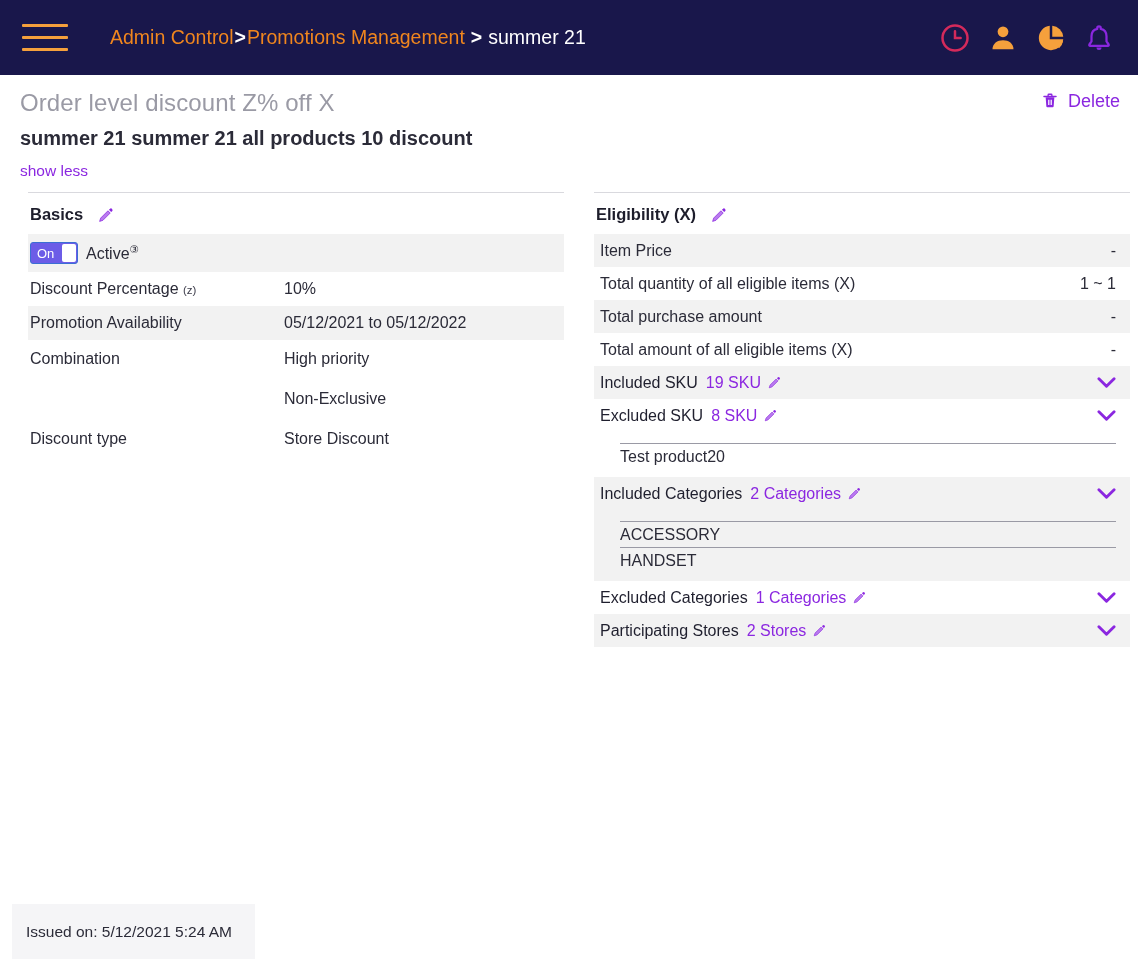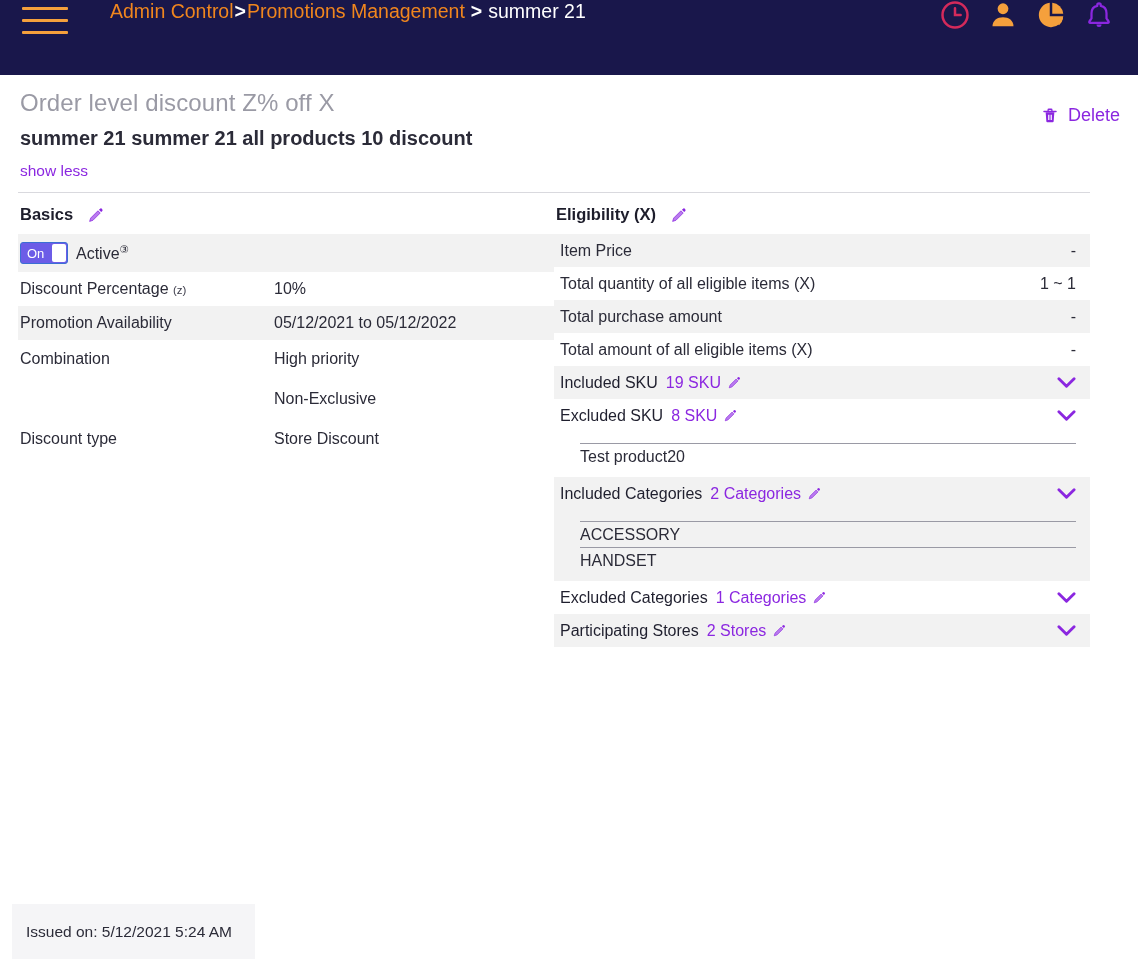--- a/index.html
+++ b/index.html
@@ -10,21 +10,21 @@
     font-family: "Liberation Sans", sans-serif;
     color: #1f1f2e;
     overflow: hidden;
   }
 
   
   .topbar {
     height: 75px;
     background: #19174B;
     display: flex;
-    align-items: flex-start;
+    align-items: center;
     padding: 0 24px 0 22px;
   }
   .hamburger {
     width: 46px; height: 40px;
     display: flex; flex-direction: column;
     justify-content: center; gap: 9px;
     cursor: pointer;
     flex: 0 0 auto;
   }
   .hamburger span {
@@ -68,31 +68,32 @@
   }
   .show-less {
     font-size: 15.5px;
     color: #8B27E0;
     cursor: pointer;
     display: inline-block;
     margin-bottom: 12px;
   }
   .delete-btn {
     position: absolute;
-    top: 30px; right: 18px;
-    display: flex; align-items: center; gap: 9px;
+    top: 16px; right: 18px;
+    display: flex; gap: 9px;
     color: #8B27E0;
     font-size: 18px;
     cursor: pointer;
   }
 
   
   .columns {
     display: flex;
-    padding: 0 18px;
+    padding: 0 28px;
+    gap: 30px;
     align-items: flex-start;
   }
   .col-left  { width: 536px; flex: 0 0 536px; }
   .col-right { width: 536px; flex: 0 0 536px; }
 
   .section-head {
     border-top: 1px solid #d9d9de;
     padding: 12px 2px 10px 2px;
     display: flex; align-items: center; gap: 14px;
     font-weight: bold;

